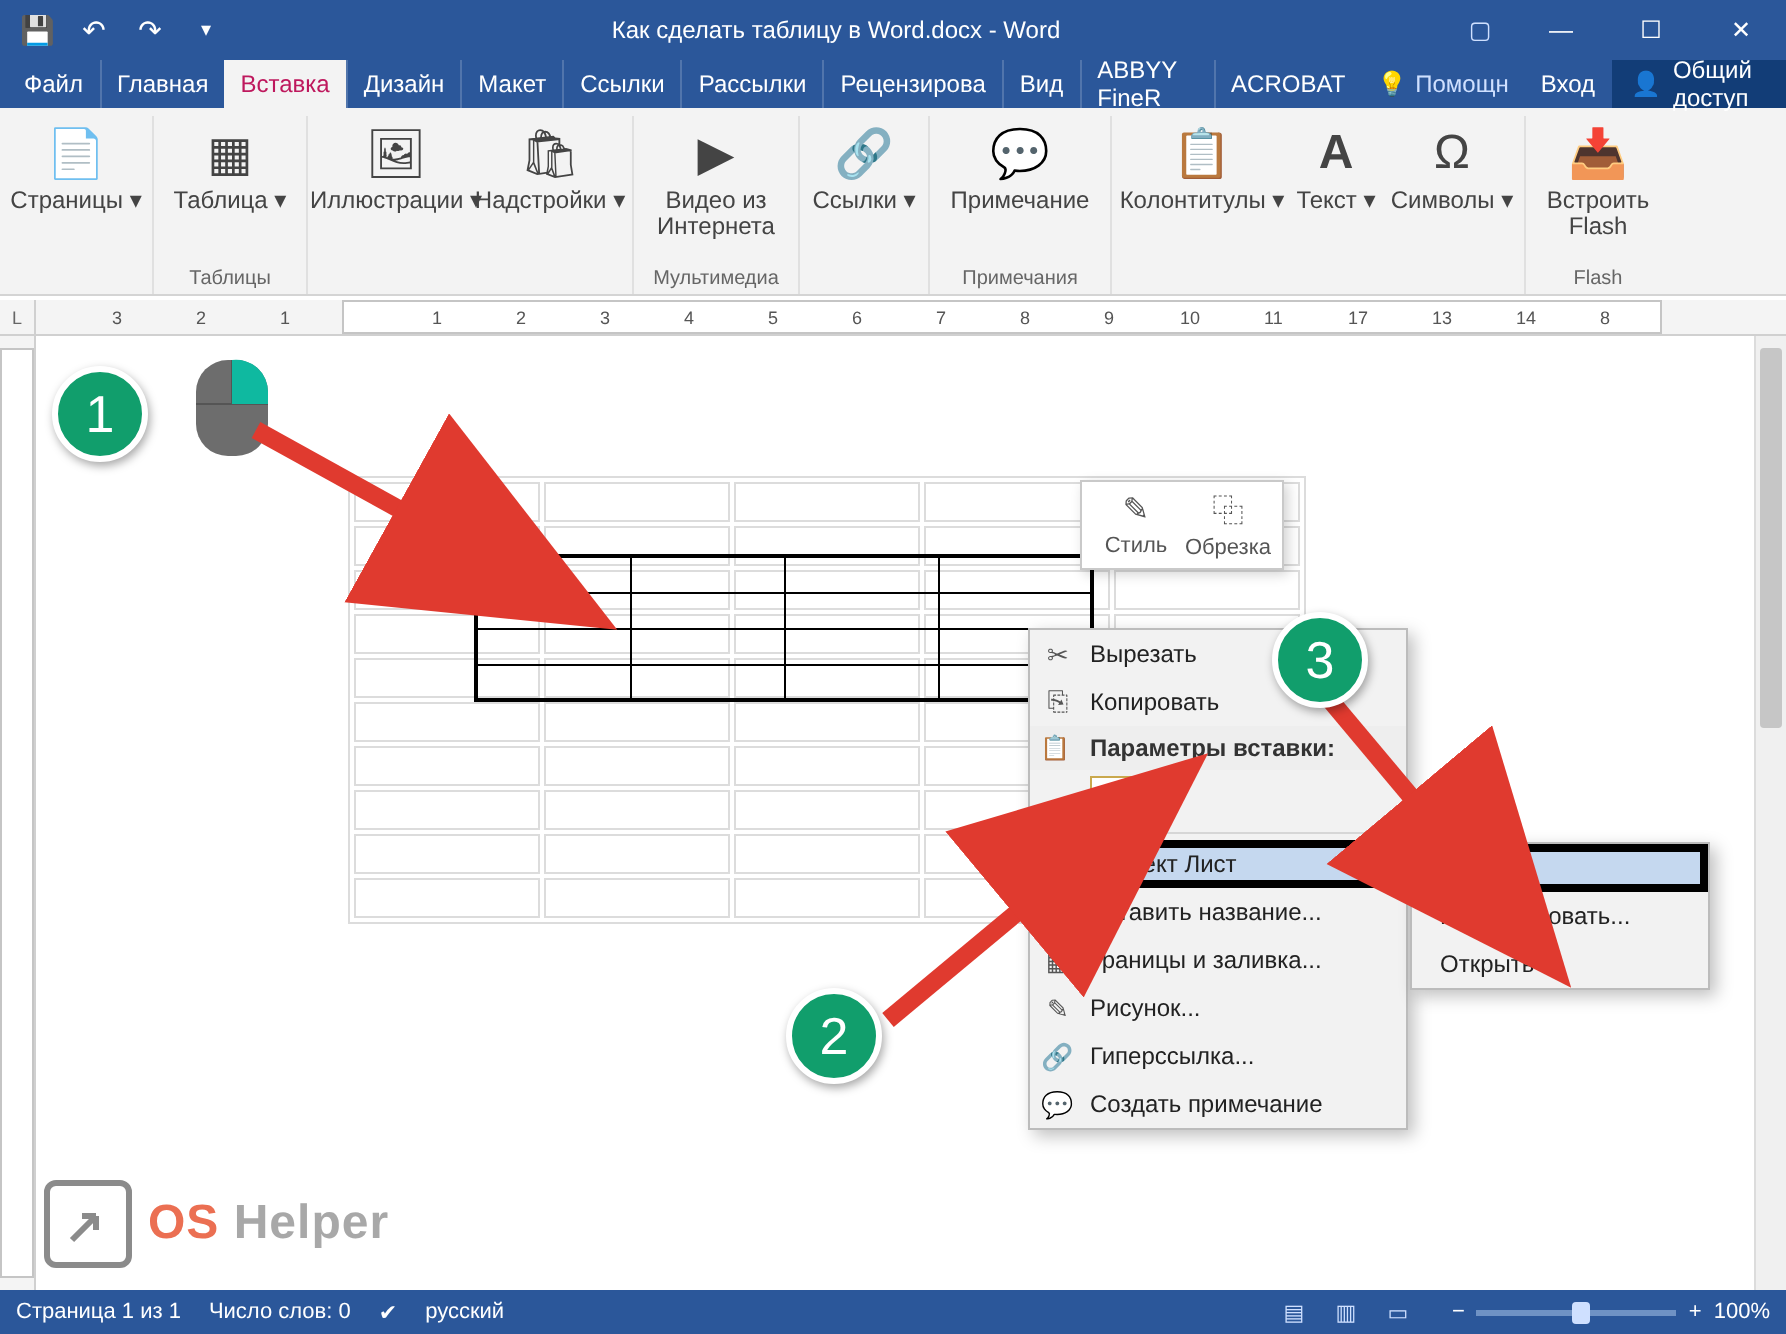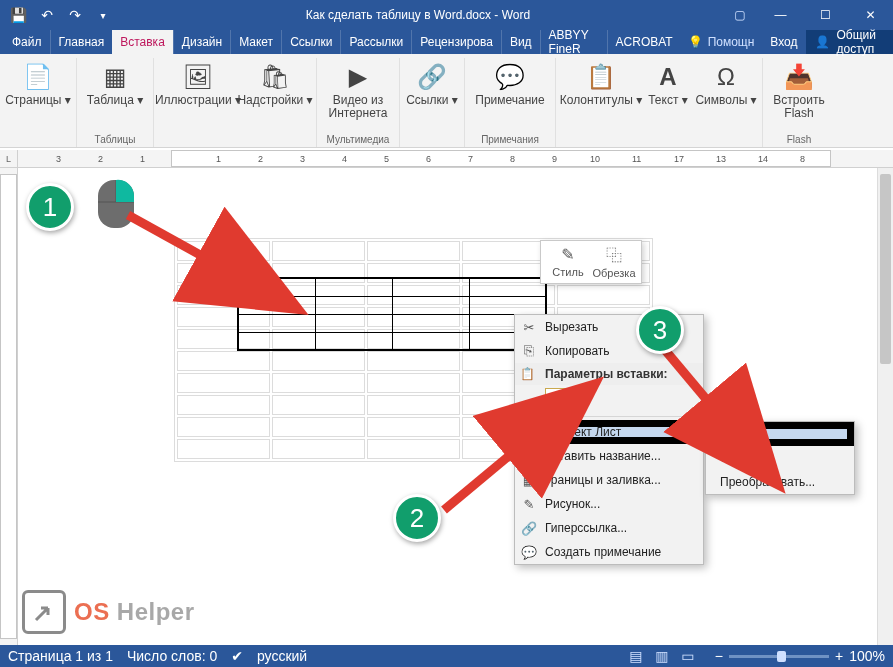--- a/index.html
+++ b/index.html
@@ -188,21 +188,21 @@
     height: 24px;
     display: flex; align-items: center;
     padding: 0 8px 0 30px;
     position: relative;
   }
   .ctx-row .cicon {
     position: absolute; left: 5px; width: 18px; text-align: center;
     font-size: 13px; color: #555;
   }
   .ctx-row .arrow { margin-left: auto; color: #444; font-size: 10px; }
-  .ctx-row.hover { background: #c5d8ef; border:7px solid #000000; height:24px; padding:0 7px 0 29px;}
+  .ctx-row.hover { background: #c5d8ef; border:4px solid #000000; height:24px; padding:0 7px 0 29px;}
   .ctx-sep { height: 1px; background: #d6d6d6; margin: 3px 2px; }
   .ctx-title {
     height: 22px; display:flex; align-items:center;
     padding-left: 30px; font-weight: 600; color:#333;
     background:#eee;
   }
   .paste-icons { padding-left:30px; height:28px; display:flex; align-items:center; }
   .paste-icons .pic { width:22px;height:22px;border:1px solid #caa94e;background:#fff;display:flex;align-items:center;justify-content:center;font-size:12px;}
   .ctx-sub { left: 705px; top: 421px; width: 150px; }
   
@@ -221,21 +221,21 @@
     position:absolute; left:96px; top:178px;
   }
   .overlay-svg {
     position:absolute; left:0; top:0;
     pointer-events:none;
   }
   
   .status-bar {
     position: absolute; left: 0; right: 0; bottom: 0;
     height: 22px; background: #2b579a;
-    color: #fff; font-size: 14px;
+    color: #fff; font-size: 11px;
     display: flex; align-items: center;
     padding: 0 8px; gap: 14px; justify-content: space-between;
   }
   .status-bar .spacer { flex: 1; }
   .view-btns { display:flex; gap:0; }
   .view-btns .vb { width:26px; height:22px; display:flex; align-items:center; justify-content:center; color:#cfe0ff; }
   .zoom { display:flex; align-items:center; gap:6px; color:#fff; }
   .zoom .track { width:100px; height:3px; background:#6f92c4; position:relative;}
   .zoom .track .knob{position:absolute; left:48px; top:-4px; width:9px;height:11px;background:#cfe0ff;border-radius:2px;}
   
@@ -578,24 +578,24 @@
     <span class="cicon">💬</span>
     <span>Создать примечание</span>
   </div>
 </div>
 
 <div class="ctx-menu ctx-sub">
   <div class="ctx-row hover" style="padding-left:14px;">
     <span>Правка</span>
   </div>
   <div class="ctx-row" style="padding-left:14px;">
+    <span>Преобразовать...</span>
+  </div>
+  <div class="ctx-row" style="padding-left:14px;">
     <span>Открыть</span>
-  </div>
-  <div class="ctx-row" style="padding-left:14px;">
-    <span>Преобразовать...</span>
   </div>
 </div>
 
 <svg class="mouse-graphic" width="40" height="52" viewBox="0 0 40 52">
   <rect x="2" y="2" width="36" height="48" rx="16" ry="16" fill="#6d6d6d"></rect>
   <path d="M20 2 v22" stroke="#555" stroke-width="1"></path>
   <path d="M2 24 h36" stroke="#555" stroke-width="1"></path>
   <path d="M20 2 a16 16 0 0 1 18 16 v6 h-18 z" fill="#0fb9a0"></path>
 </svg>
 

